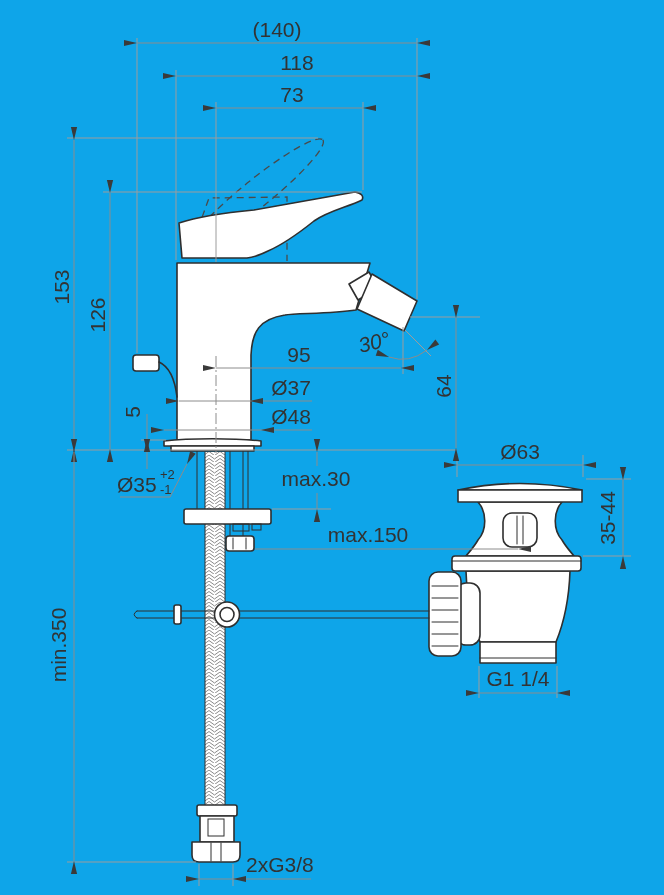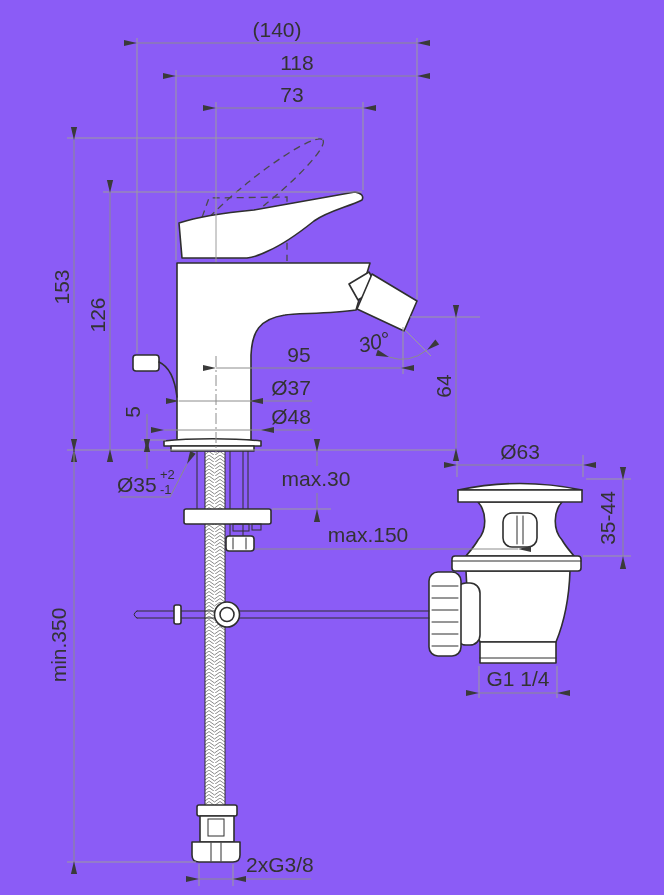--- a/index.html
+++ b/index.html
@@ -1,16 +1,16 @@
 <!DOCTYPE html>
 <html><head>
 <meta charset="utf-8">
 <style>
   html,body{margin:0;padding:0;background:#fff;}
-  .canvas{width:664px;height:895px;position:relative;background:#8b5cf6;overflow:hidden;}
+  .canvas{width:664px;height:895px;position:relative;background:#0ea5e9;overflow:hidden;}
   svg{display:block;}
   .obj{stroke:#2f2f2f;stroke-width:1.6;fill:#fff;stroke-linejoin:round;stroke-linecap:round;}
   .obj-thin{stroke:#2f2f2f;stroke-width:1;fill:none;stroke-linecap:round;}
   .obj-nofill{stroke:#2f2f2f;stroke-width:1.6;fill:none;stroke-linecap:round;stroke-linejoin:round;}
   .dashed{stroke:#4a4a4a;stroke-width:1.3;fill:none;stroke-dasharray:7 5;}
   .dim{stroke:#8c8c8c;stroke-width:1;fill:none;}
   .ext{stroke:#9c9c9c;stroke-width:1;fill:none;}
   .cline{stroke:#8c8c8c;stroke-width:1;fill:none;stroke-dasharray:11 3 2 3;}
   .dtext{font-family:"Liberation Sans",sans-serif;font-size:21px;fill:#333;}
   .dtext-sm{font-family:"Liberation Sans",sans-serif;font-size:13px;fill:#333;}

